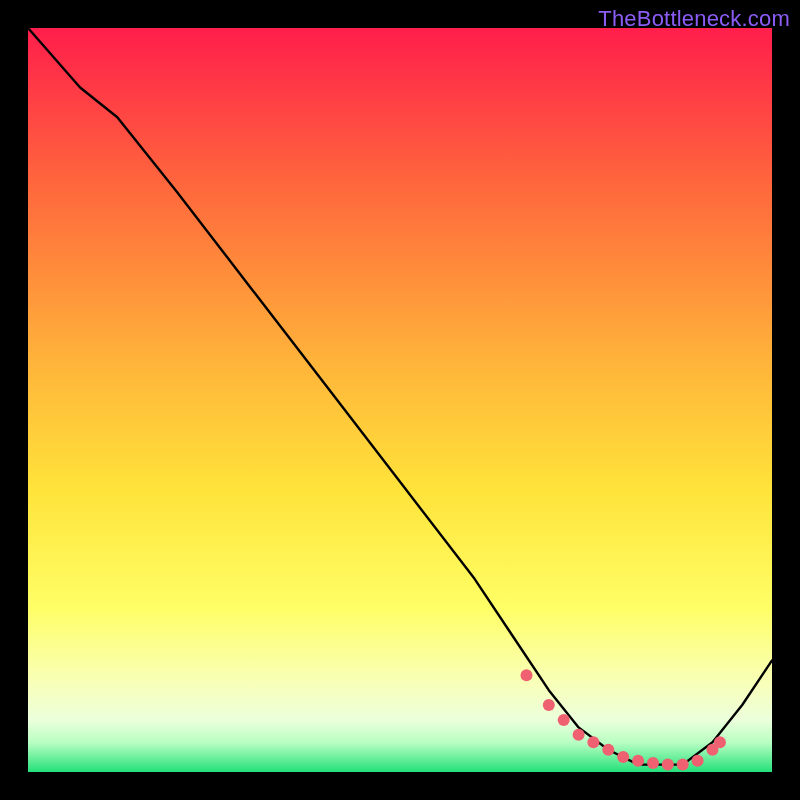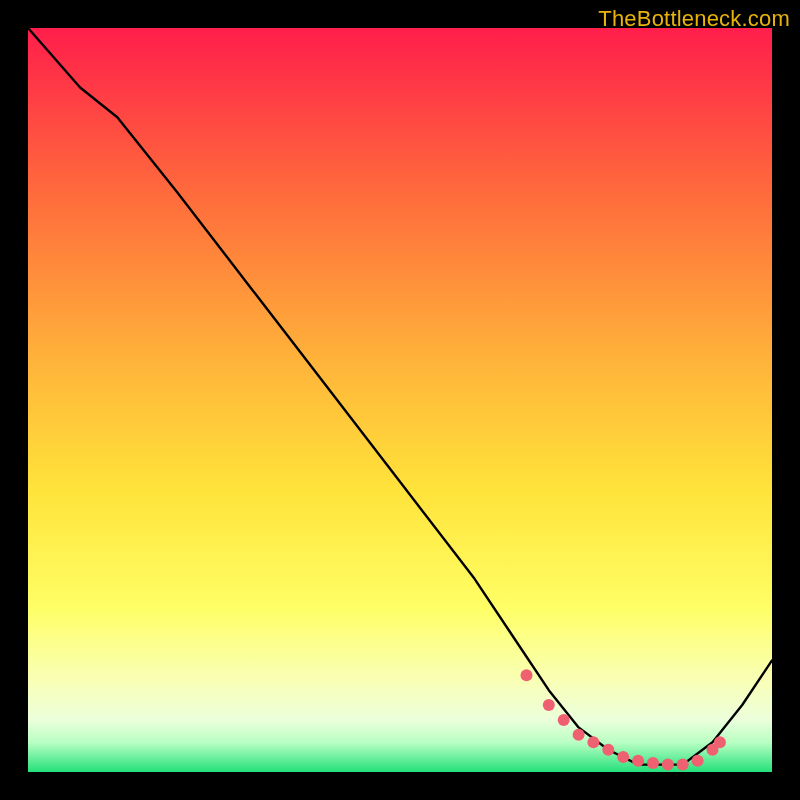--- a/index.html
+++ b/index.html
@@ -23,21 +23,21 @@
     position: absolute;
     left: 0;
     top: 0;
     width: 744px;
     height: 744px;
   }
   .watermark {
     position: absolute;
     top: 6px;
     right: 10px;
-    color: #eab308;
+    color: #8b5cf6;
     font-size: 22px;
     font-weight: 500;
     letter-spacing: 0.2px;
     user-select: none;
   }
   svg { display: block; }
 </style>
 </head>
 <body>
 

